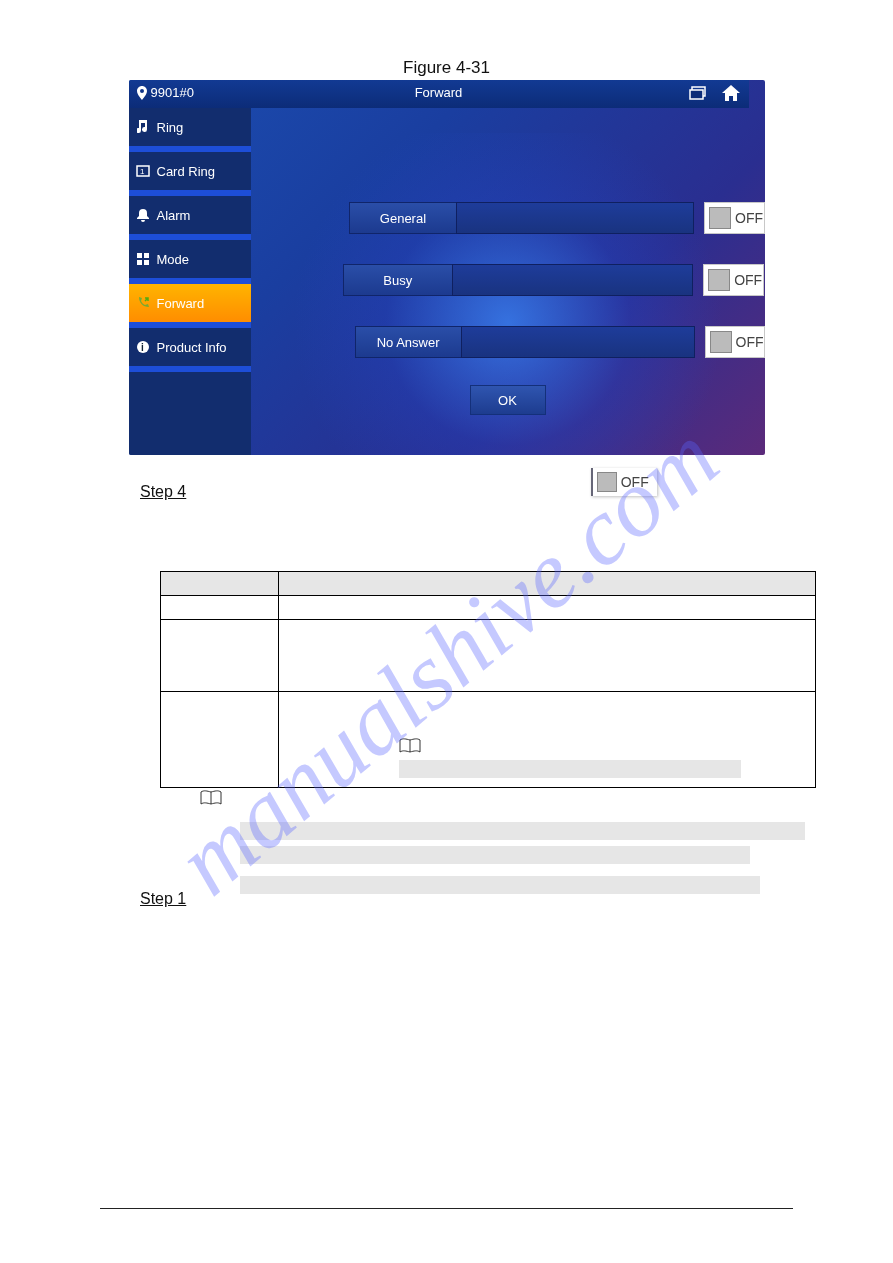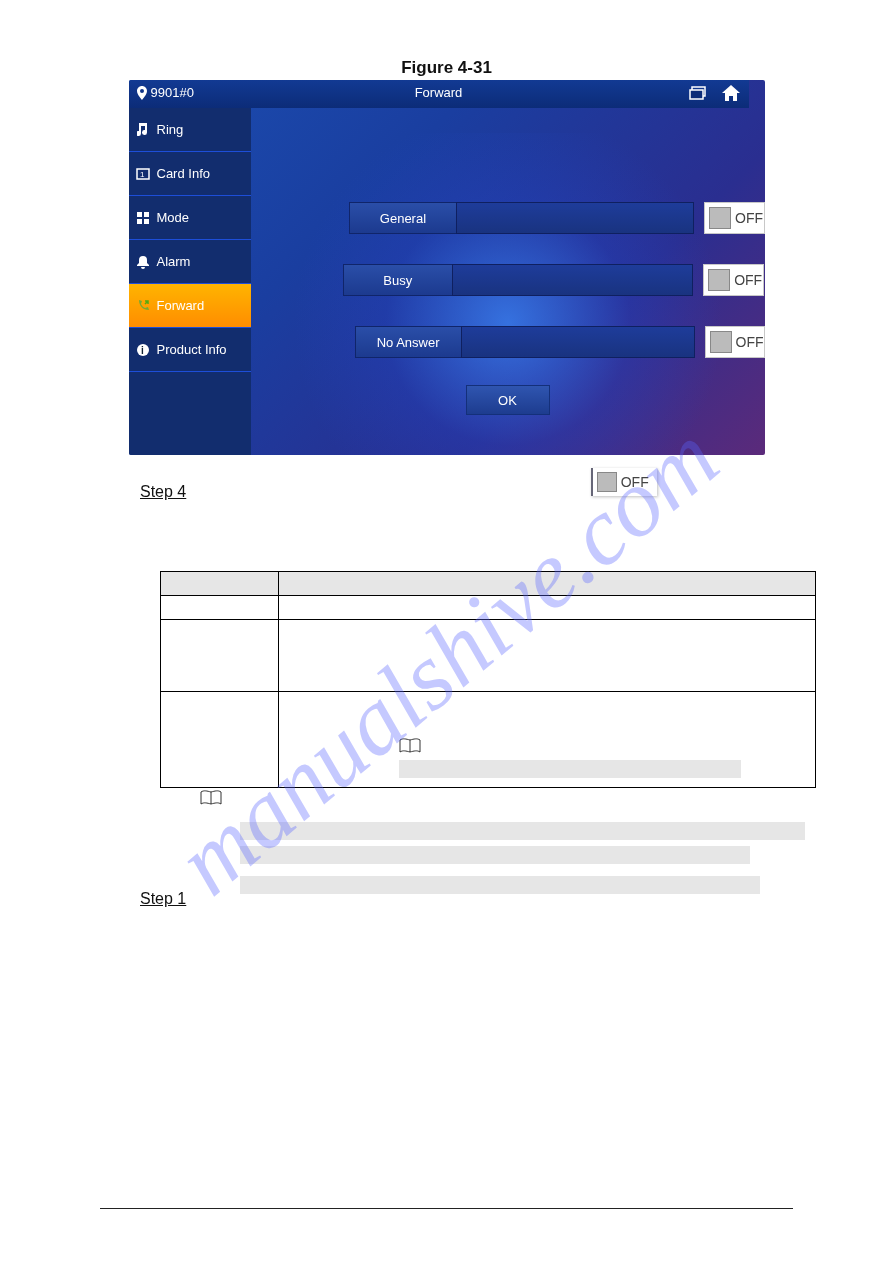--- a/index.html
+++ b/index.html
@@ -1,37 +1,37 @@
 <!DOCTYPE html>
 <html><head>
 <meta charset="utf-8">
 <style>
   * { box-sizing: border-box; }
   body { margin: 0; padding: 0; background: #fff; font-family: Arial, sans-serif; width: 893px; }
   .page { width: 893px; position: relative; padding-bottom: 50px; }
-  .figcap { text-align: center; font-size: 17px; color: #111; margin-top: 58px; margin-bottom: 2px; font-weight: 700; }
+  .figcap { text-align: center; font-size: 17px; color: #111; margin-top: 58px; margin-bottom: 2px; font-weight: 400; }
   .shot { width: 636px; height: 375px; margin: 0 auto; position: relative; overflow: hidden; background: linear-gradient(135deg, #1b4db0 0%, #1a3ea0 35%, #2a2e90 70%, #5b2a7a 100%); border-radius: 2px; }
   .topbar { position: absolute; top: 0; left: 0; right: 16px; height: 28px; background: linear-gradient(#123a93, #0c2c78); z-index: 2; color: #fff; font-size: 13px; }
   .pin-ico { position: absolute; left: 8px; top: 6px; width: 12px; text-align: center; }
   .locnum { position: absolute; left: 22px; top: 5px; font-size: 13px; }
   .titlebar { position: absolute; left: 0; right: 0; top: 5px; text-align: center; font-size: 13px; }
   .win-ico { position: absolute; right: 42px; top: 6px; }
   .home-ico { position: absolute; right: 8px; top: 3px; }
   .sidebar { position: absolute; left: 0; top: 28px; bottom: 0; width: 122px; background: #122d6e; z-index: 1; }
-  .sitem { height: 44px; display: flex; align-items: center; color: #fff; font-size: 13px; cursor: pointer; border-bottom: 1px solid #1d4ed8; }
+  .sitem { height: 44px; display: flex; align-items: center; color: #fff; font-size: 13px; cursor: pointer; border-bottom: 6px solid #1d4ed8; }
   .sitem.sel { background: linear-gradient(#ffb400, #ff8d00); color: #fff; }
   .sitem .ic { width: 28px; display: flex; align-items: center; justify-content: center; }
   .main { position: absolute; left: 122px; right: 0; top: 28px; bottom: 0; }
   .glow { position: absolute; left: 50%; top: 62%; width: 480px; height: 380px; transform: translate(-50%, -50%); background: radial-gradient(circle, rgba(60,140,255,0.7) 0%, rgba(34,70,200,0.3) 40%, transparent 70%); pointer-events: none; }
   .frow { position: absolute; left: 0; right: 0; display: flex; align-items: center; }
   .frow .lbl { width: 118px; height: 32px; background: linear-gradient(#2a4ea8, #1c3a8f); color: #fff; font-size: 13px; display: flex; align-items: center; justify-content: center; border: 1px solid #10256a; border-right: none; }
   .frow .field { width: 260px; height: 32px; background: linear-gradient(#1e3c9a, #193380); border: 1px solid #0f2060; }
   .tog { width: 66px; height: 32px; background: #fff; display: flex; align-items: center; font-size: 14px; color: #444; margin-left: 10px; border: 1px solid #c8c8c8; }
   .tog .knob { width: 22px; height: 22px; background: #bbb; margin: 0 4px; border: 1px solid #888; }
-  .okbtn { position: absolute; left: 50%; transform: translateX(-50%); bottom: 40px; width: 84px; height: 30px; background: linear-gradient(#2f55b0, #1d3c8f); color: #fff; font-size: 13px; display: flex; align-items: center; justify-content: center; border: 1px solid #14307a; }
+  .okbtn { position: absolute; left: 50%; transform: translateX(-50%); bottom: 40px; width: 76px; height: 30px; background: linear-gradient(#2f55b0, #1d3c8f); color: #fff; font-size: 13px; display: flex; align-items: center; justify-content: center; border: 1px solid #14307a; }
   .step { margin-left: 140px; margin-top: 28px; font-size: 16px; color: #111; text-decoration: underline; }
   .togfloat { display: inline-block; vertical-align: middle; margin-left: 400px; margin-top: -22px; }
   .togfloat .tog2 { width: 66px; height: 28px; background: #fff; display: inline-flex; align-items: center; font-size: 14px; color: #444; border-left: 2px solid #667; box-shadow: 1px 1px 3px rgba(0,0,0,0.25); }
   .togfloat .tog2 .knob { width: 20px; height: 20px; background: #bbb; margin: 0 4px; border: 1px solid #888; }
   .tbl { width: 656px; margin: 70px 0 0 160px; border-collapse: collapse; }
   .tbl td, .tbl th { border: 1px solid #000; height: 24px; font-size: 13px; vertical-align: top; padding: 2px 6px; }
   .tbl th { background: #e6e6e6; font-weight: normal; }
   .tbl .c0 { width: 118px; }
   .tbl .middle { height: 72px; }
   .tbl .tall { height: 96px; position: relative; }
@@ -83,40 +83,40 @@
           </span>
         <span>Ring</span>
       </div>
       <div class="sitem">
         <span class="ic">
             <svg width="14" height="12" viewBox="0 0 14 12" fill="none" stroke="#fff" stroke-width="1.5">
               <rect x="1" y="1" width="12" height="10"></rect>
               <text x="4" y="9" fill="#fff" font-size="8" stroke="none">1</text>
             </svg>
           </span>
-        <span>Card Info</span>
+        <span>Card Ring</span>
+      </div>
+      <div class="sitem">
+        <span class="ic">
+            <svg width="14" height="14" viewBox="0 0 14 14" fill="#fff">
+              <path d="M7 1a4 4 0 00-4 4v3l-2 2v1h12v-1l-2-2V5a4 4 0 00-4-4zM5 12a2 2 0 004 0H5z"></path>
+            </svg>
+          </span>
+        <span>Alarm</span>
       </div>
       <div class="sitem">
         <span class="ic">
             <svg width="12" height="12" viewBox="0 0 12 12" fill="#fff">
               <rect x="0" y="0" width="5" height="5"></rect>
               <rect x="7" y="0" width="5" height="5"></rect>
               <rect x="0" y="7" width="5" height="5"></rect>
               <rect x="7" y="7" width="5" height="5"></rect>
             </svg>
           </span>
         <span>Mode</span>
-      </div>
-      <div class="sitem">
-        <span class="ic">
-            <svg width="14" height="14" viewBox="0 0 14 14" fill="#fff">
-              <path d="M7 1a4 4 0 00-4 4v3l-2 2v1h12v-1l-2-2V5a4 4 0 00-4-4zM5 12a2 2 0 004 0H5z"></path>
-            </svg>
-          </span>
-        <span>Alarm</span>
       </div>
       <div class="sitem sel">
         <span class="ic">
             <svg width="14" height="14" viewBox="0 0 14 14" fill="none" stroke="#7a3" stroke-width="1.5">
               <path d="M3 1c0 6 4 10 10 10l-1-3-3 1c-2-1-3-2-4-4l1-3-3-1z" fill="#7a3" stroke="none"></path>
               <path d="M9 2l3 0 0 3M12 2l-3 3" stroke="#5a1"></path>
             </svg>
           </span>
         <span>Forward</span>
       </div>

